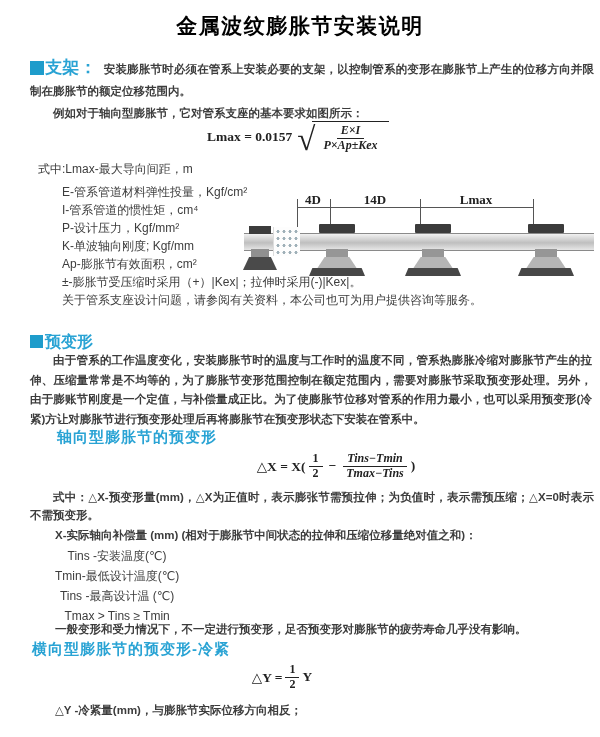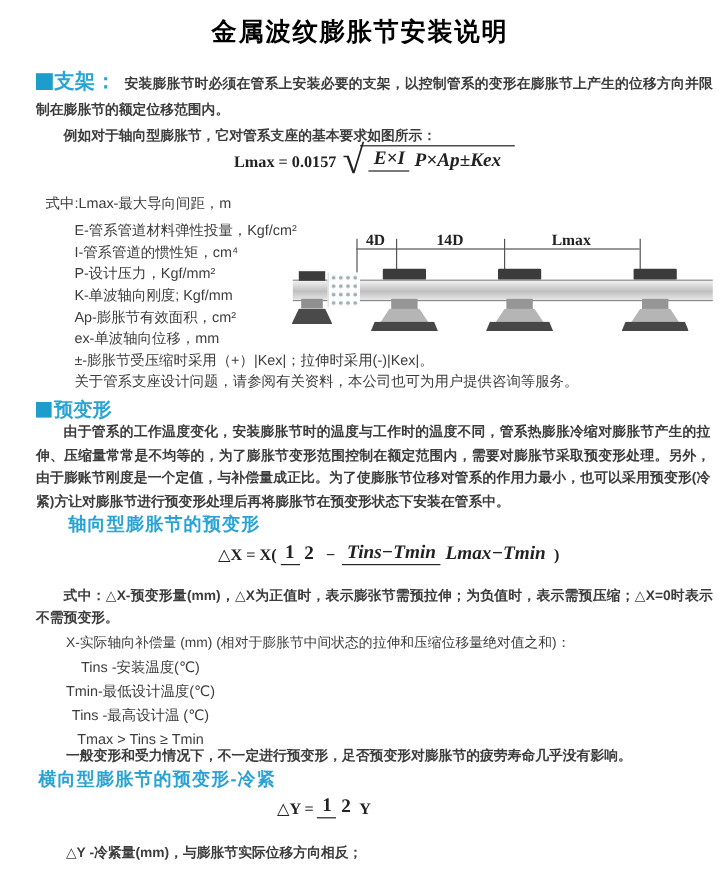--- a/index.html
+++ b/index.html
@@ -14,27 +14,27 @@
          font-weight:bold;line-height:22px;text-align:justify;}
   .sq{display:inline-block;width:14px;height:14px;background:#1e9ccb;
       vertical-align:-2px;margin-right:1px;}
   .sq2{display:inline-block;width:13px;height:13px;background:#1e9ccb;
       vertical-align:-1px;margin-right:2px;}
   .h1blue{color:#29a3d4;font-size:17px;font-weight:bold;margin-right:7px;}
   .example{text-indent:2em;margin:0;}
 
   
   .formula{font-family:"Liberation Serif","DejaVu Serif",serif;font-weight:bold;
-           font-size:13.5px;color:#222;display:flex;align-items:flex-end;}
+           font-size:13.5px;color:#222;display:flex;align-items:center;margin-left:12px;}
   .formula1{position:absolute;top:121px;left:195px;}
   .sqrt{display:inline-flex;align-items:center;margin-left:5px;}
   .rad{font-size:33px;font-weight:normal;line-height:0;transform:translateY(2px);}
   .sqrt-body{border-top:1.6px solid #222;padding:2px 4px 0 4px;margin-left:-3px;}
-  .frac{display:inline-flex;align-items:center;
-        line-height:1.15;font-size:16px;vertical-align:middle;margin:0 3px;}
+  .frac{display:inline-flex;flex-direction:column;align-items:center;
+        line-height:1.15;font-size:12px;vertical-align:middle;margin:0 3px;}
   .frac .fnum{padding:0 4px;border-bottom:1px solid #222;}
   .frac .fden{padding:0 4px;}
   .it{font-style:italic;}
   .formula2{position:absolute;top:452px;left:0;width:600px;justify-content:center;padding-left:24px;}
   .formula3{position:absolute;top:663px;left:0;width:540px;justify-content:center;}
   .fgap{margin:0 3px;}
 
   
   .defs{position:absolute;top:160px;left:38px;font-size:12px;color:#3d3d3d;
         line-height:18px;font-weight:normal;}
@@ -67,21 +67,21 @@
   .support .base{position:absolute;left:0;top:44px;width:56px;height:8px;background:#474747;
                  clip-path:polygon(6% 0,94% 0,100% 100%,0 100%);}
 
   
   .h2row{position:absolute;top:332px;left:30px;font-size:16px;font-weight:bold;color:#29a3d4;}
   .para2{position:absolute;top:351px;left:30px;width:562px;font-size:11.5px;font-weight:bold;
          line-height:19.5px;text-indent:2em;text-align:justify;}
   .h3{position:absolute;top:428px;left:57px;font-size:15px;font-weight:bold;color:#29a3d4;letter-spacing:1px;}
   .para3{position:absolute;top:489px;left:30px;width:564px;font-size:11.5px;font-weight:bold;
          line-height:17.5px;text-indent:2em;text-align:justify;}
-  .xdef{position:absolute;top:528px;left:55px;font-size:11.5px;font-weight:normal;}
+  .xdef{position:absolute;top:528px;left:55px;font-size:11.5px;font-weight:bold;}
   .temps{position:absolute;top:546px;left:55px;font-size:12px;line-height:20px;font-weight:normal;text-align:center;}
   .note{position:absolute;top:622px;left:55px;font-size:11.5px;font-weight:bold;}
   .h4{position:absolute;top:640px;left:32px;font-size:15px;font-weight:bold;color:#29a3d4;letter-spacing:1px;}
   .ydef{position:absolute;top:703px;left:55px;font-size:11.5px;font-weight:bold;}
 </style>
 </head>
 <body>
 
 <div class="page">
 
@@ -105,21 +105,20 @@
     </span>
   </div>
 
   <div class="defs">
     <div>式中:Lmax-最大导向间距，m</div>
     <div>E-管系管道材料弹性投量，Kgf/cm²</div>
     <div>I-管系管道的惯性矩，cm⁴</div>
     <div>P-设计压力，Kgf/mm²</div>
     <div>K-单波轴向刚度; Kgf/mm</div>
     <div>Ap-膨胀节有效面积，cm²</div>
-    <div>ex-单波轴向位移，mm</div>
     <div>±-膨胀节受压缩时采用（+）|Kex|；拉伸时采用(-)|Kex|。</div>
     <div>关于管系支座设计问题，请参阅有关资料，本公司也可为用户提供咨询等服务。</div>
   </div>
 
   <div class="diagram">
     <div class="dimline"></div>
     <div class="tick" style="left:57px"></div>
     <div class="tick" style="left:90px"></div>
     <div class="tick" style="left:180px"></div>
     <div class="tick" style="left:293px"></div>
@@ -162,21 +161,21 @@
 
   <div class="formula formula2">
     <span>△X = X(</span>
     <span class="frac">
       <span class="fnum">1</span>
       <span class="fden">2</span>
     </span>
     <span class="fgap">−</span>
     <span class="frac it">
       <span class="fnum">Tins−Tmin</span>
-      <span class="fden">Lmax−Tmin</span>
+      <span class="fden">Tmax−Tins</span>
     </span>
     <span>)</span>
   </div>
 
   <div class="para3">式中：△X-预变形量(mm)，△X为正值时，表示膨张节需预拉伸；为负值时，表示需预压缩；△X=0时表示不需预变形。</div>
   <div class="xdef">X-实际轴向补偿量 (mm) (相对于膨胀节中间状态的拉伸和压缩位移量绝对值之和)：</div>
 
   <div class="temps">
     <div>Tins -安装温度(℃)</div>
     <div>Tmin-最低设计温度(℃)</div>

